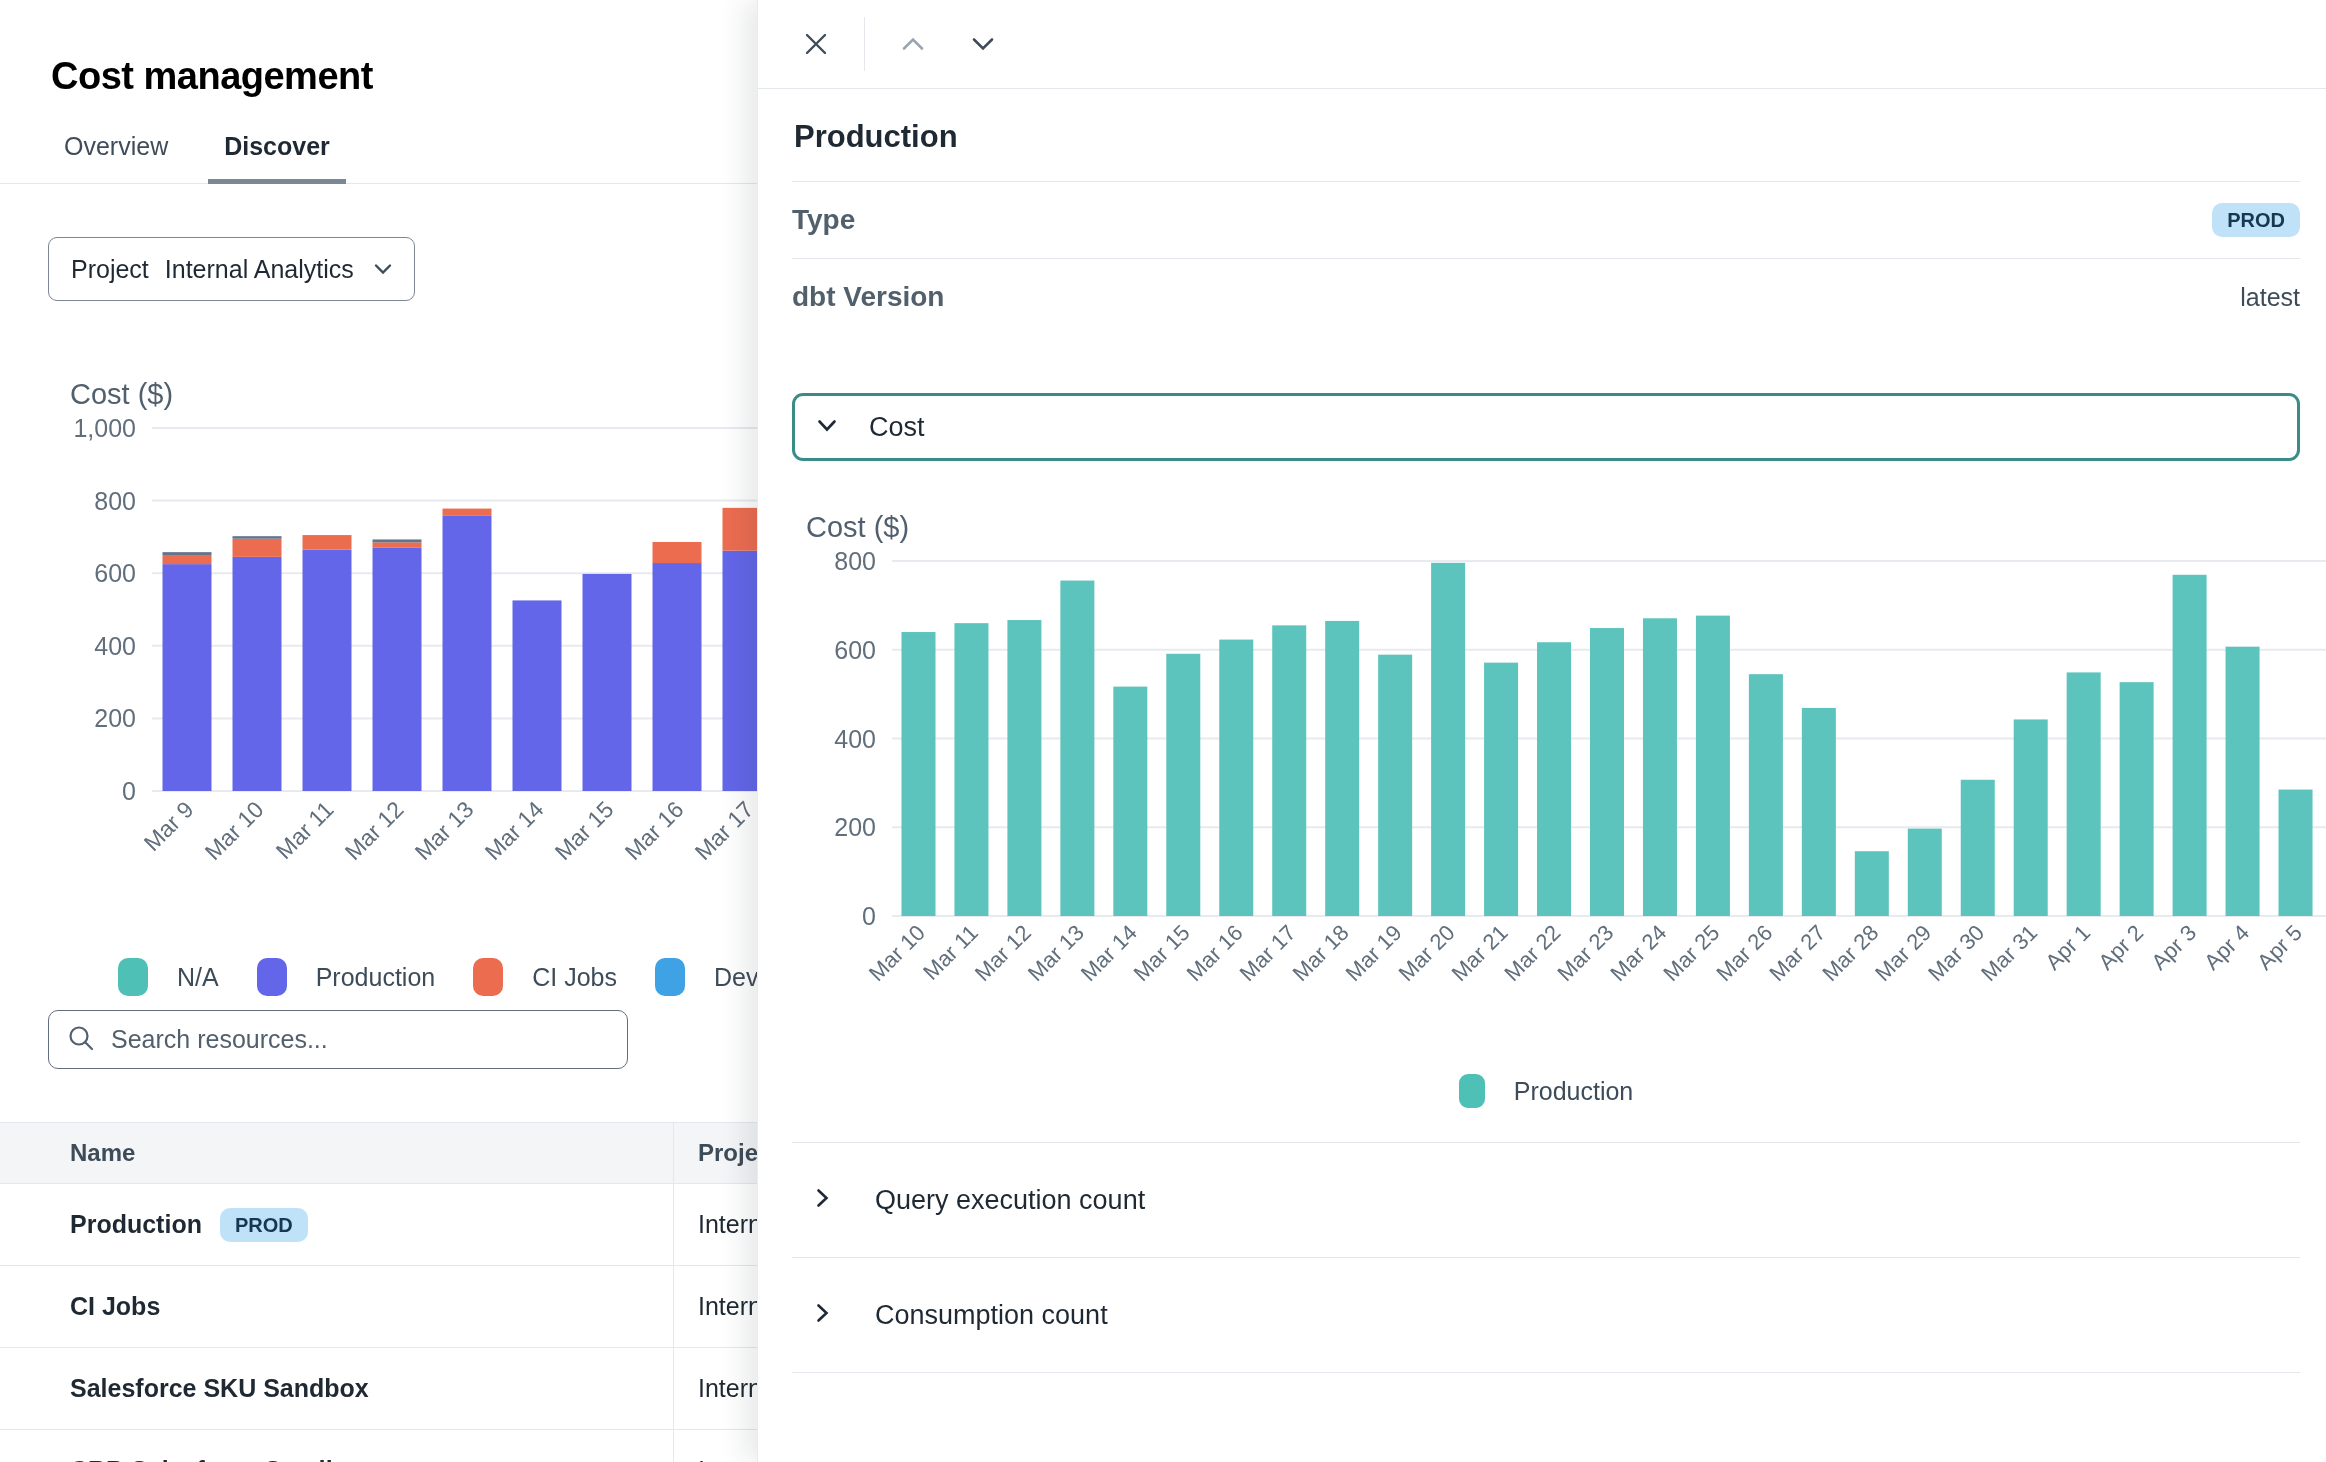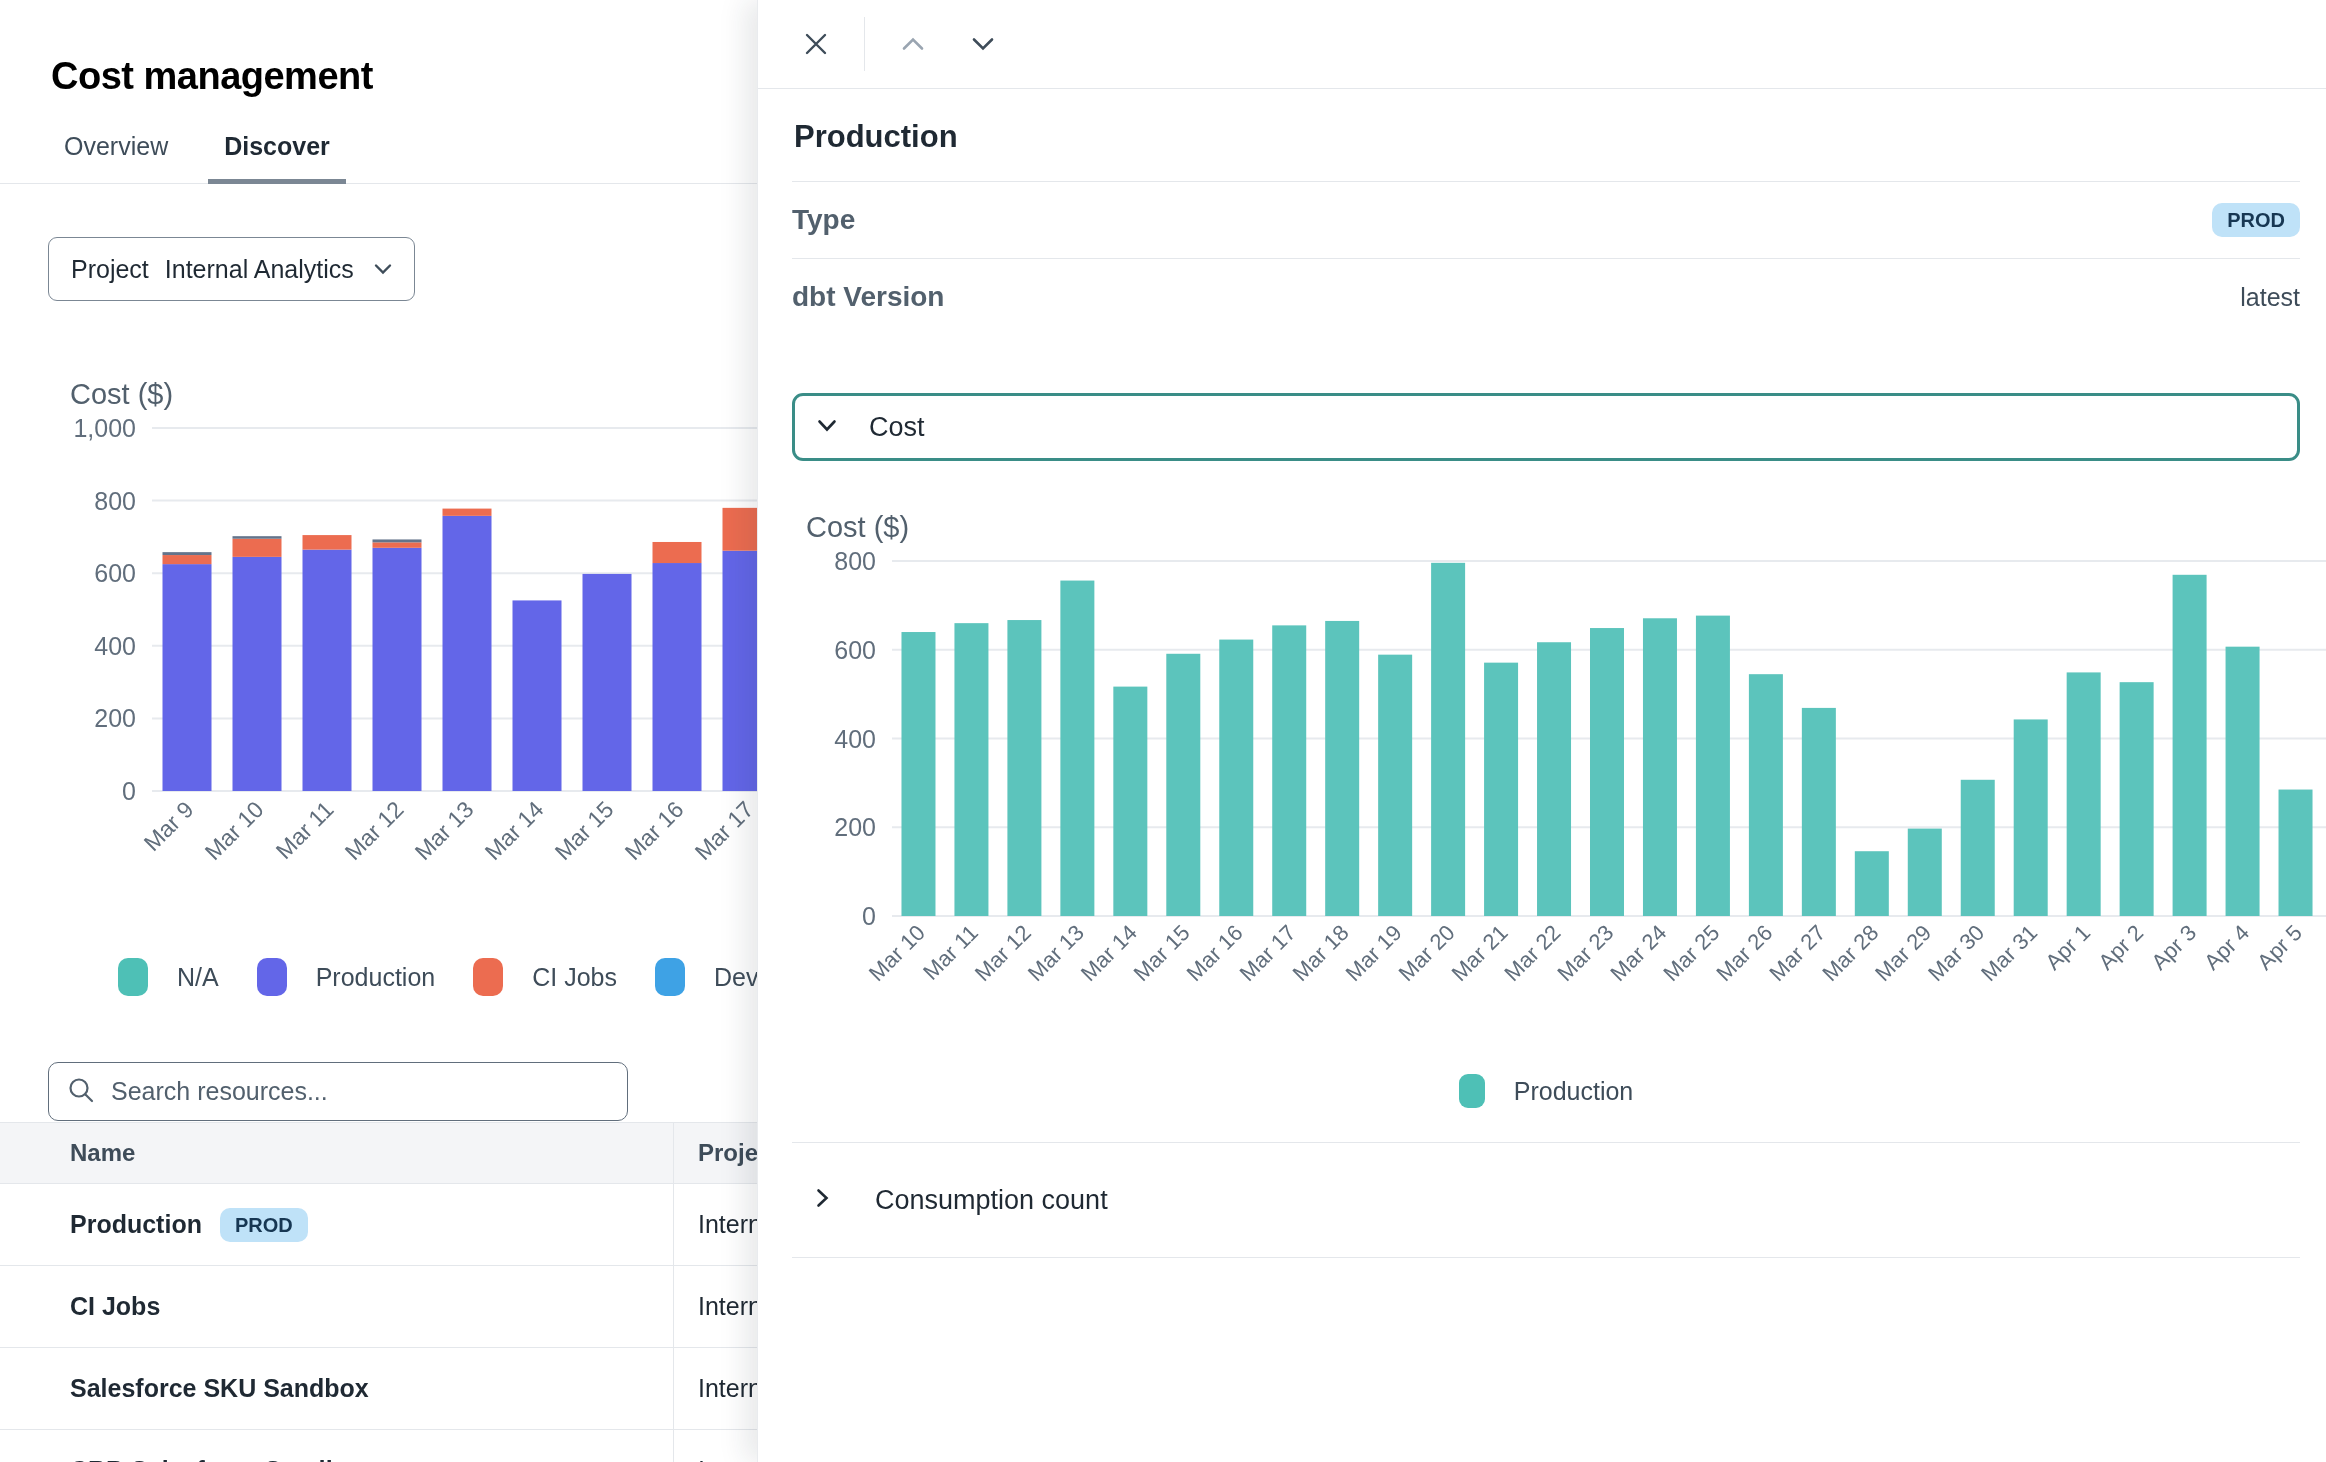--- a/index.html
+++ b/index.html
@@ -14,21 +14,21 @@
   .project-filter{position:absolute;left:48px;top:237px;height:62px;display:inline-flex;align-items:center;gap:16px;
        padding:0 22px;border:1.5px solid #7b8794;border-radius:9px;font-size:25px;cursor:pointer;}
   .project-filter .chev{margin-left:4px;display:flex;}
   .chart-title{font-size:29px;color:#52606d;}
   .left-chart-block{position:absolute;left:22px;top:378px;}
   .left-chart-block .chart-title{margin-left:48px;}
   .legend{display:flex;align-items:center;gap:38px;font-size:25px;color:#3e4c59;white-space:nowrap;}
   .legend-left{position:absolute;left:118px;top:958px;}
   .legend .item{display:flex;align-items:center;gap:29px;}
   .legend .swatch{width:30px;height:38px;border-radius:10px;flex:0 0 auto;}
-  .search-box{position:absolute;left:48px;top:1062px;width:580px;height:59px;border:1.5px solid #616e7c;border-radius:10px;
+  .search-box{position:absolute;left:48px;top:1010px;width:580px;height:59px;border:1.5px solid #616e7c;border-radius:10px;
        display:flex;align-items:center;gap:14px;padding:0 18px;box-sizing:border-box;}
   .search-box input{border:none;outline:none;font-size:25px;color:#1f2933;width:100%;font-family:inherit;background:transparent;}
   .search-box input::placeholder{color:#52606d;}
   .res-table{position:absolute;left:0;top:1122px;width:1200px;}
   .tr{display:flex;align-items:center;height:81px;border-bottom:1px solid #e4e7eb;}
   .tr.head{height:60px;background:#f4f5f7;border-top:1px solid #e4e7eb;color:#3e4c59;font-weight:700;font-size:24px;}
   .td1{flex:0 0 673px;padding-left:70px;box-sizing:border-box;display:flex;align-items:center;gap:18px;}
   .td2{flex:1;border-left:1px solid #e4e7eb;padding-left:24px;align-self:stretch;display:flex;align-items:center;}
   .cell-name{font-size:25px;font-weight:700;color:#1f2933;}
   .cell-proj{font-size:25px;color:#1f2933;}
@@ -307,24 +307,32 @@
 
       <div class="legend legend-right" id="right-legend">
           <span class="item">
             <span class="swatch" style="background: rgb(78, 192, 182);"></span>
             <span>Production</span>
           </span>
         </div>
 
       <div class="hdiv"></div>
 
-
       <div class="collapsed-row">
         <span>
           <svg width="13" height="20" viewBox="0 0 13 20">
               <path d="M2.5 2.5 L10.5 10 L2.5 17.5" fill="none" stroke="#1f2933" stroke-width="2.6" stroke-linecap="round"></path>
             </svg>
         </span>
+        <span class="sec-label">Query execution count</span>
+      </div>
+
+      <div class="collapsed-row">
+        <span>
+          <svg width="13" height="20" viewBox="0 0 13 20">
+              <path d="M2.5 2.5 L10.5 10 L2.5 17.5" fill="none" stroke="#1f2933" stroke-width="2.6" stroke-linecap="round"></path>
+            </svg>
+        </span>
         <span class="sec-label">Consumption count</span>
       </div>
     </div>
   </div>
 </div>
 
 </body></html>

